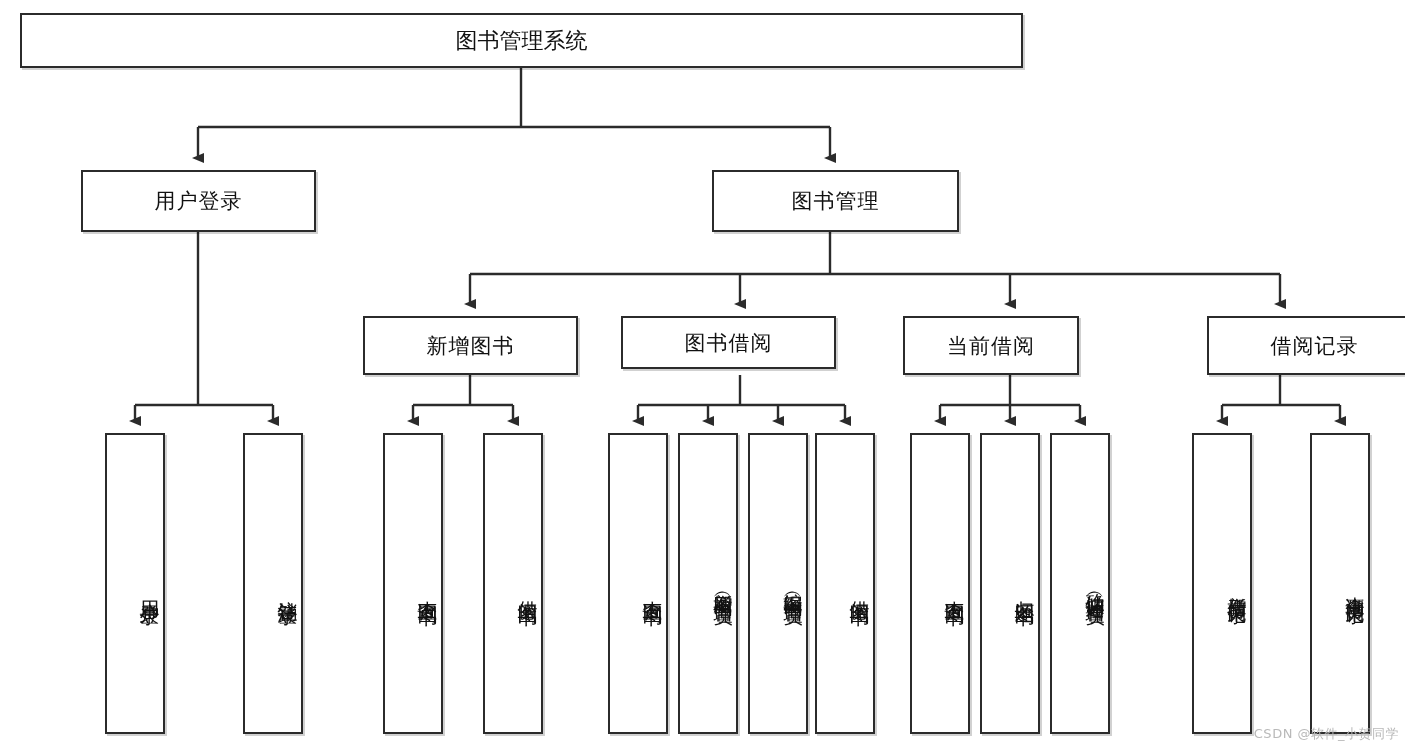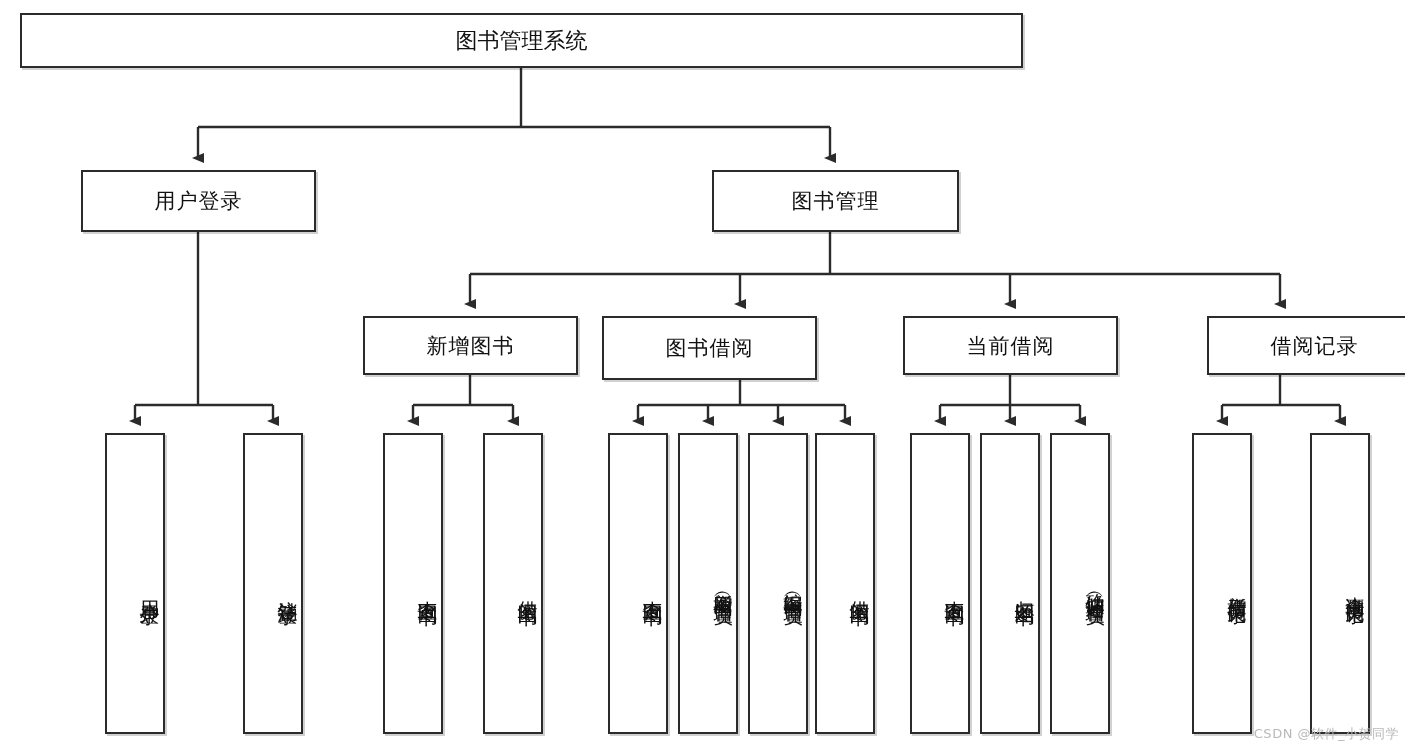--- a/index.html
+++ b/index.html
@@ -111,24 +111,24 @@
   <div class="node h" style="left:81px;top:170px;width:235px;height:62px;">
     <span class="lbl">用户登录</span>
   </div>
   <div class="node h" style="left:712px;top:170px;width:247px;height:62px;">
     <span class="lbl">图书管理</span>
   </div>
 
   <div class="node h" style="left:363px;top:316px;width:215px;height:59px;">
     <span class="lbl">新增图书</span>
   </div>
-  <div class="node h" style="left:602px;top:316px;width:215px;height:64px;">
+  <div class="node h" style="left:621px;top:316px;width:215px;height:53px;">
     <span class="lbl">图书借阅</span>
   </div>
-  <div class="node h" style="left:903px;top:316px;width:215px;height:59px;">
+  <div class="node h" style="left:903px;top:316px;width:176px;height:59px;">
     <span class="lbl">当前借阅</span>
   </div>
   <div class="node h" style="left:1173px;top:316px;width:215px;height:59px;margin-left:34px;">
     <span class="lbl">借阅记录</span>
   </div>
 
   <div class="node leaf" style="left:105px;top:433px;width:60px;height:301px;">
     <span class="lbl">用户登录</span>
   </div>
   <div class="node leaf" style="left:243px;top:433px;width:60px;height:301px;">

